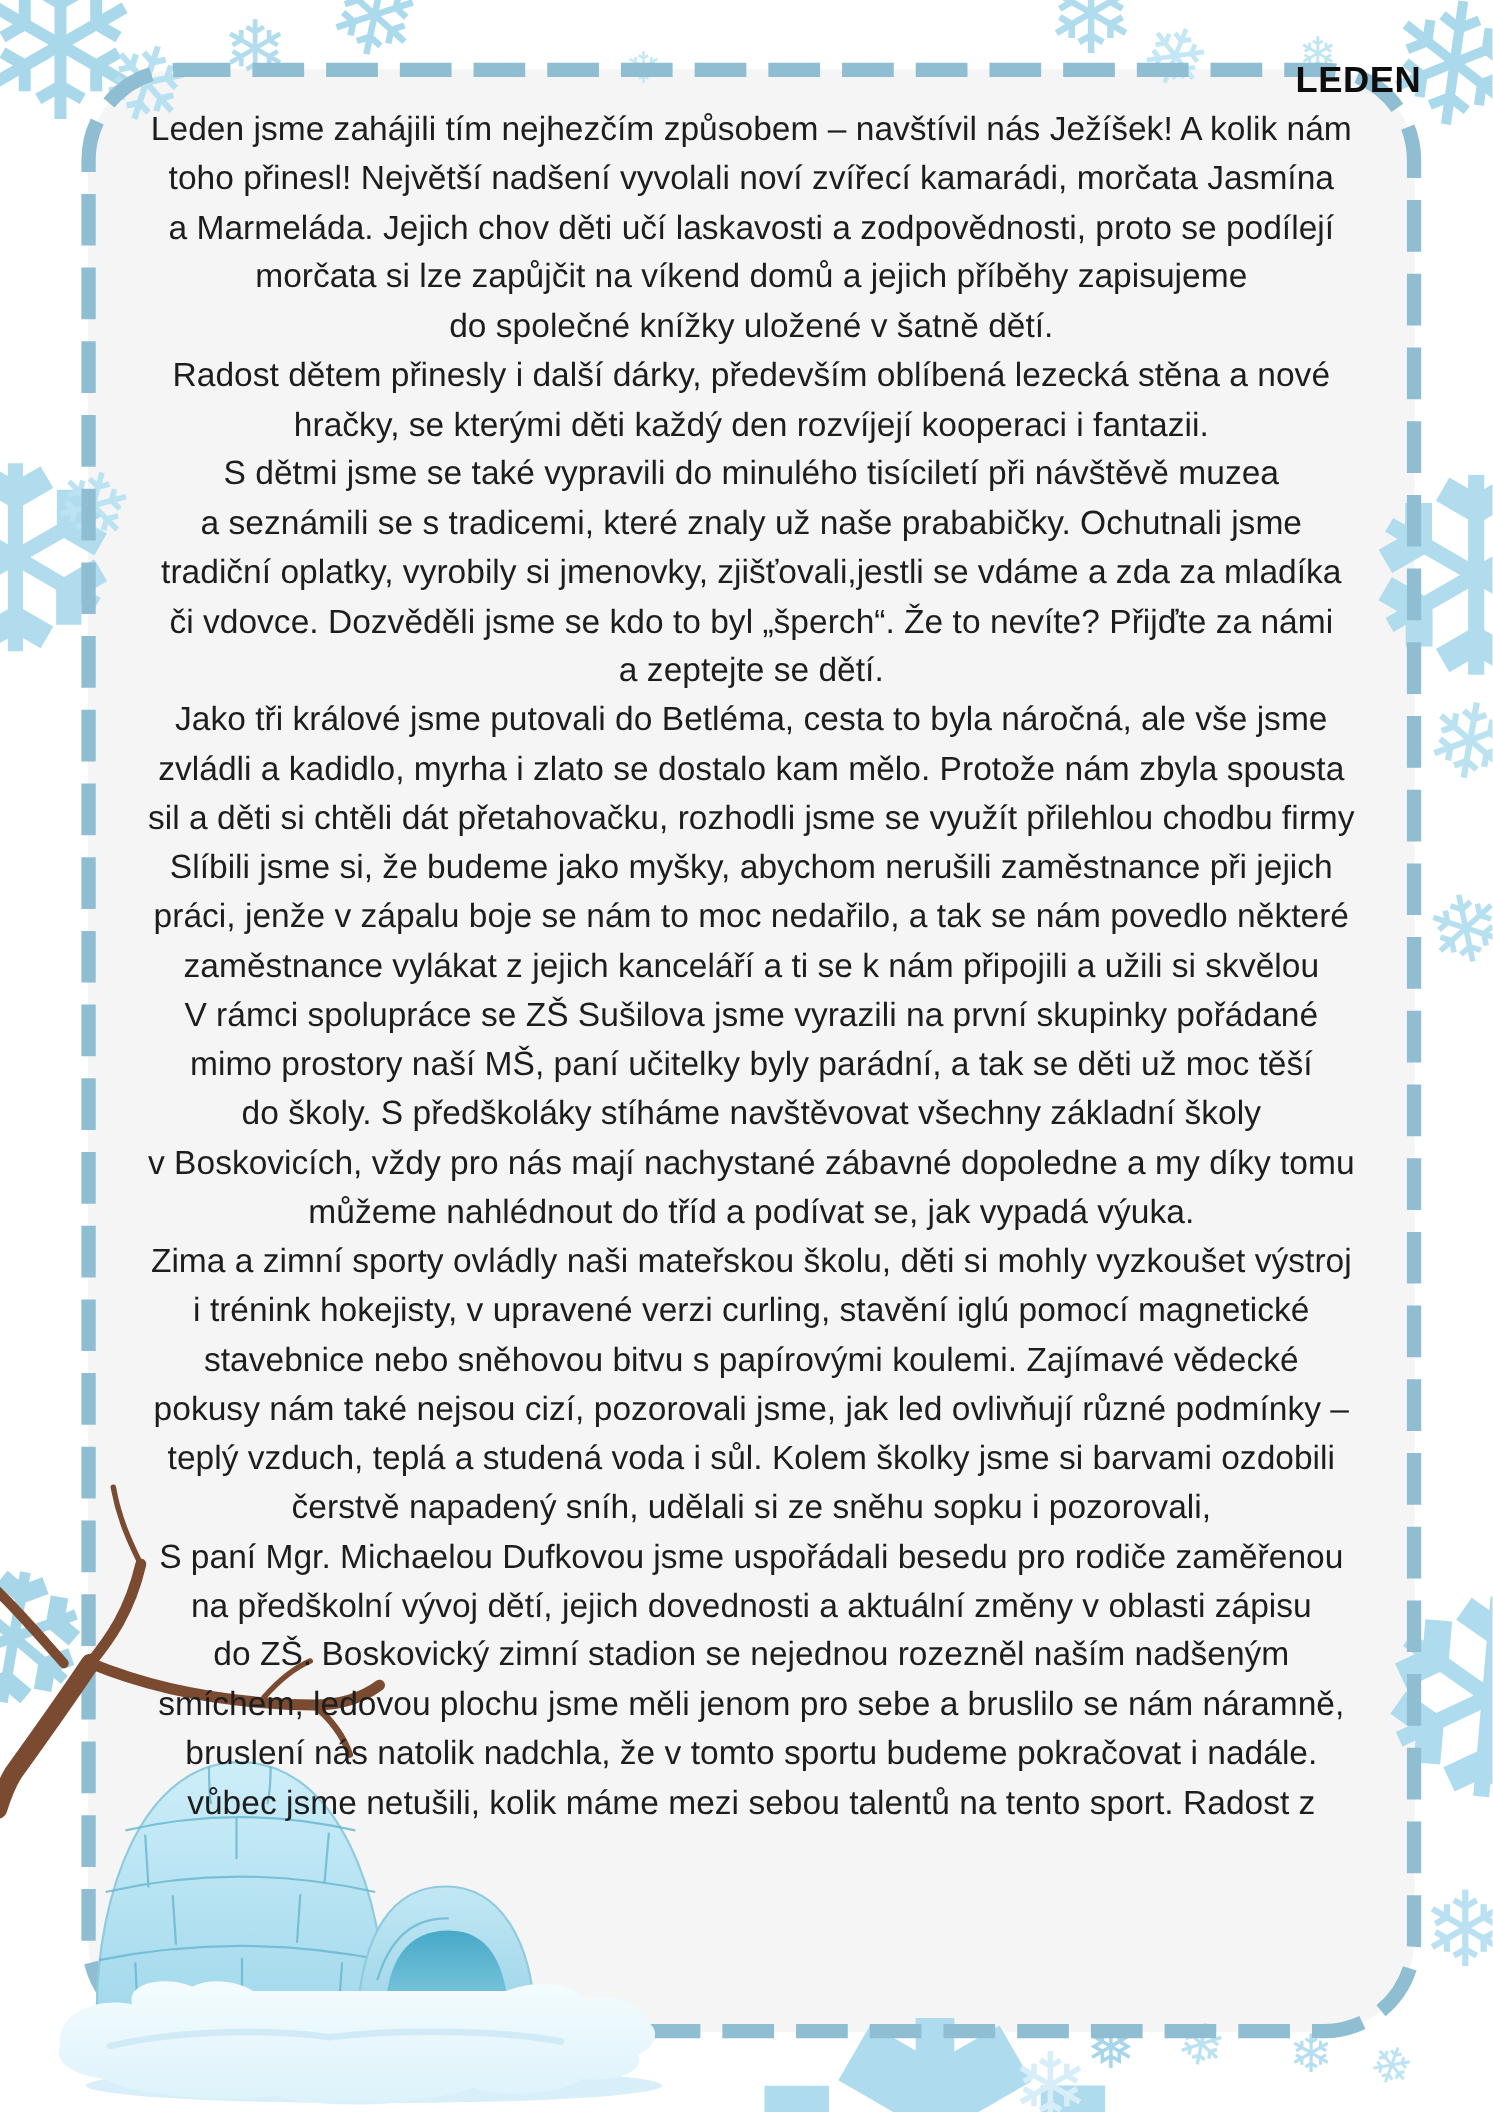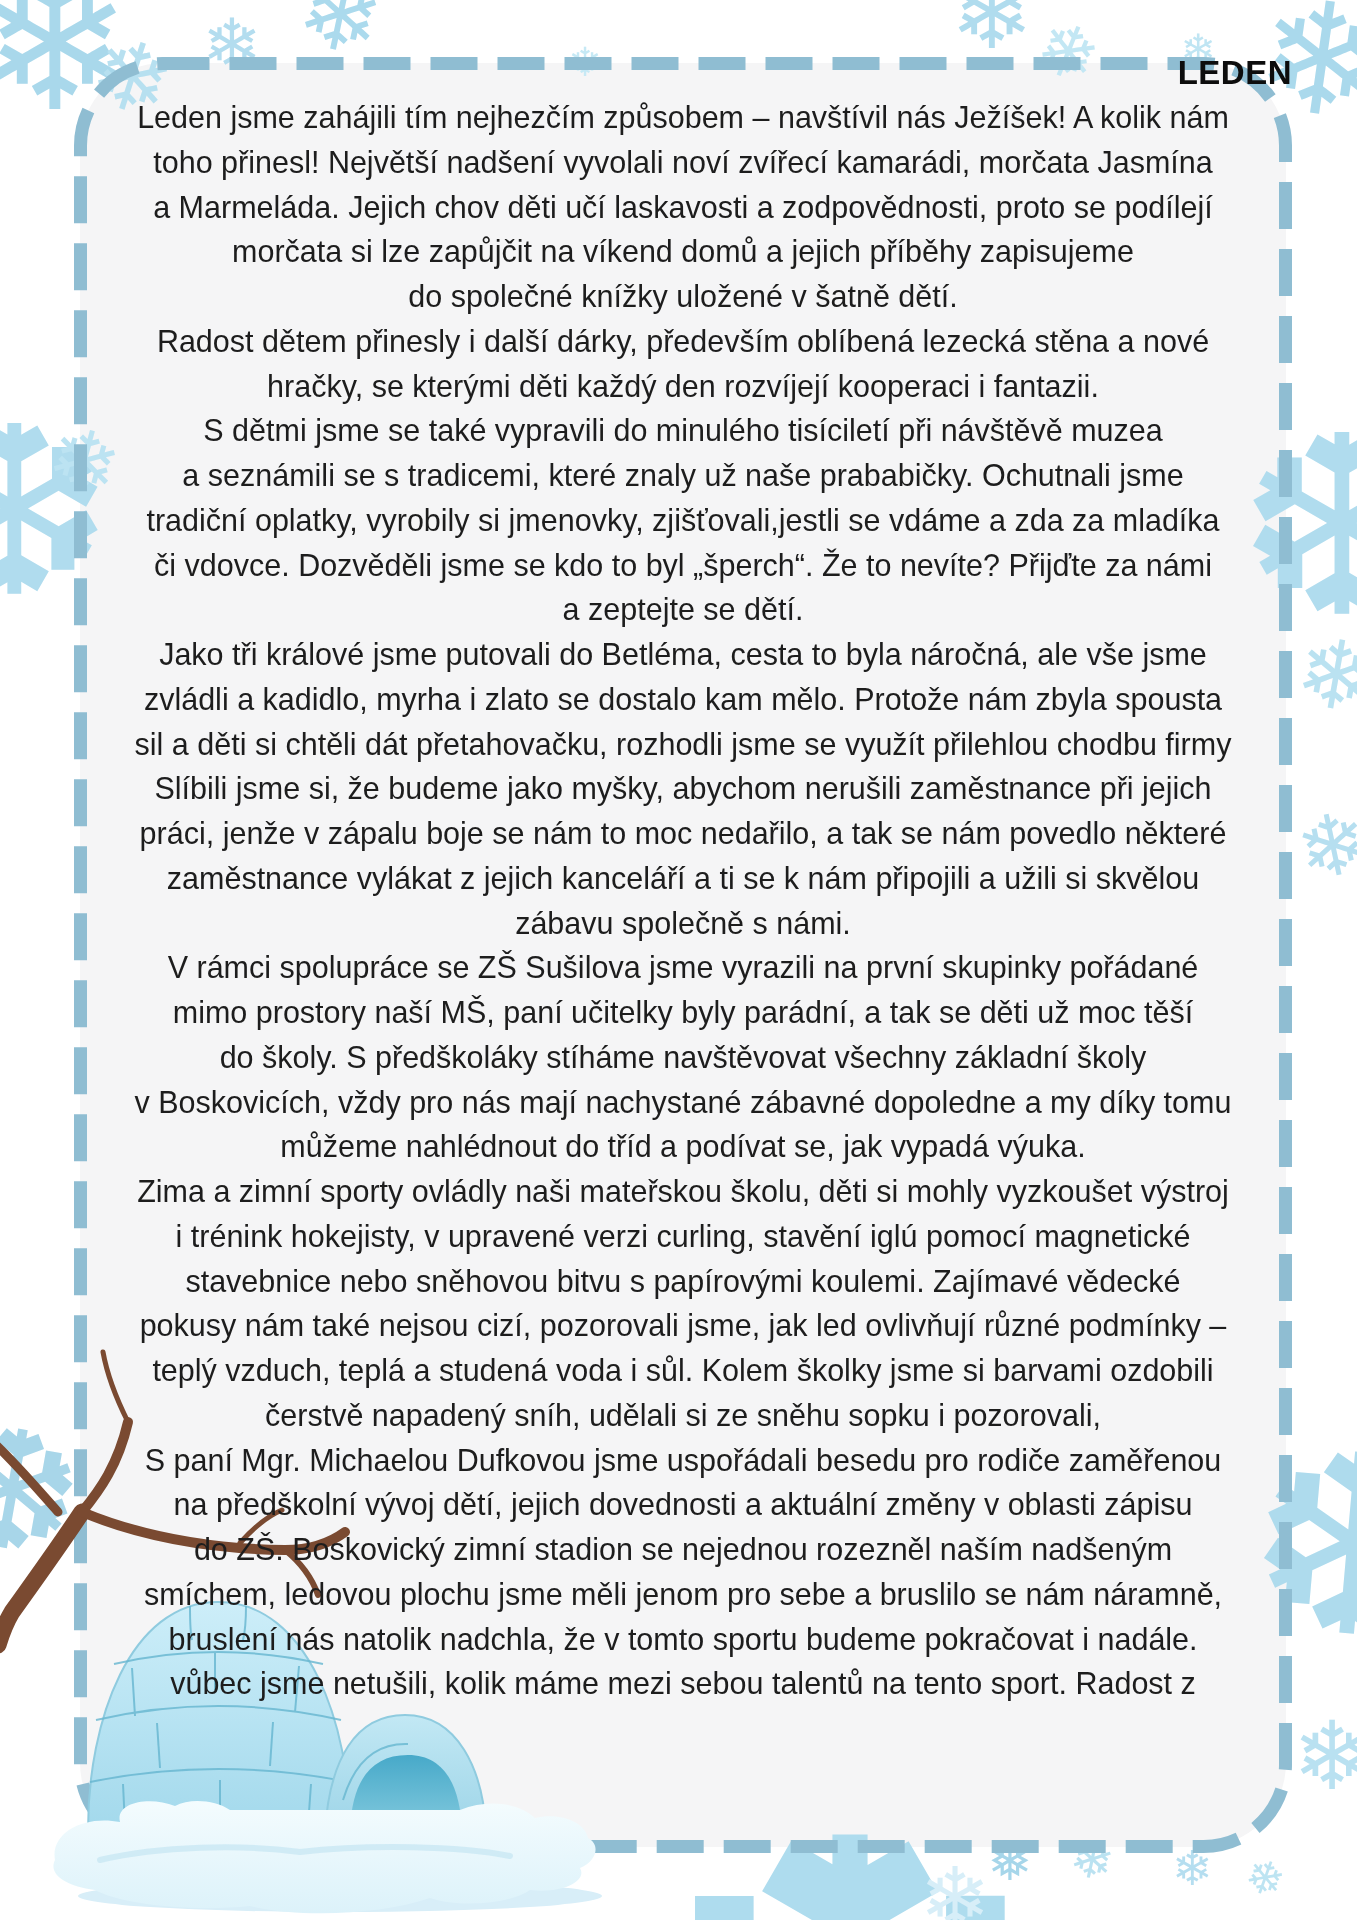--- a/index.html
+++ b/index.html
@@ -128,21 +128,20 @@
         <div class="line">a seznámili se s tradicemi, které znaly už naše prababičky. Ochutnali jsme</div>
         <div class="line">tradiční oplatky, vyrobily si jmenovky, zjišťovali,jestli se vdáme a zda za mladíka</div>
         <div class="line">či vdovce. Dozvěděli jsme se kdo to byl „šperch“. Že to nevíte? Přijďte za námi</div>
         <div class="line">a zeptejte se dětí.</div>
         <div class="line">Jako tři králové jsme putovali do Betléma, cesta to byla náročná, ale vše jsme</div>
         <div class="line">zvládli a kadidlo, myrha i zlato se dostalo kam mělo. Protože nám zbyla spousta</div>
         <div class="line">sil a děti si chtěli dát přetahovačku, rozhodli jsme se využít přilehlou chodbu firmy</div>
         <div class="line">Slíbili jsme si, že budeme jako myšky, abychom nerušili zaměstnance při jejich</div>
         <div class="line">práci, jenže v zápalu boje se nám to moc nedařilo, a tak se nám povedlo některé</div>
         <div class="line">zaměstnance vylákat z jejich kanceláří a ti se k nám připojili a užili si skvělou</div>
-        <div class="line">zábavu společně s námi.</div>
         <div class="line">V rámci spolupráce se ZŠ Sušilova jsme vyrazili na první skupinky pořádané</div>
         <div class="line">mimo prostory naší MŠ, paní učitelky byly parádní, a tak se děti už moc těší</div>
         <div class="line">do školy. S předškoláky stíháme navštěvovat všechny základní školy</div>
         <div class="line">v Boskovicích, vždy pro nás mají nachystané zábavné dopoledne a my díky tomu</div>
         <div class="line">můžeme nahlédnout do tříd a podívat se, jak vypadá výuka.</div>
         <div class="line">Zima a zimní sporty ovládly naši mateřskou školu, děti si mohly vyzkoušet výstroj</div>
         <div class="line">i trénink hokejisty, v upravené verzi curling, stavění iglú pomocí magnetické</div>
         <div class="line">stavebnice nebo sněhovou bitvu s papírovými koulemi. Zajímavé vědecké</div>
         <div class="line">pokusy nám také nejsou cizí, pozorovali jsme, jak led ovlivňují různé podmínky –</div>
         <div class="line">teplý vzduch, teplá a studená voda i sůl. Kolem školky jsme si barvami ozdobili</div>

